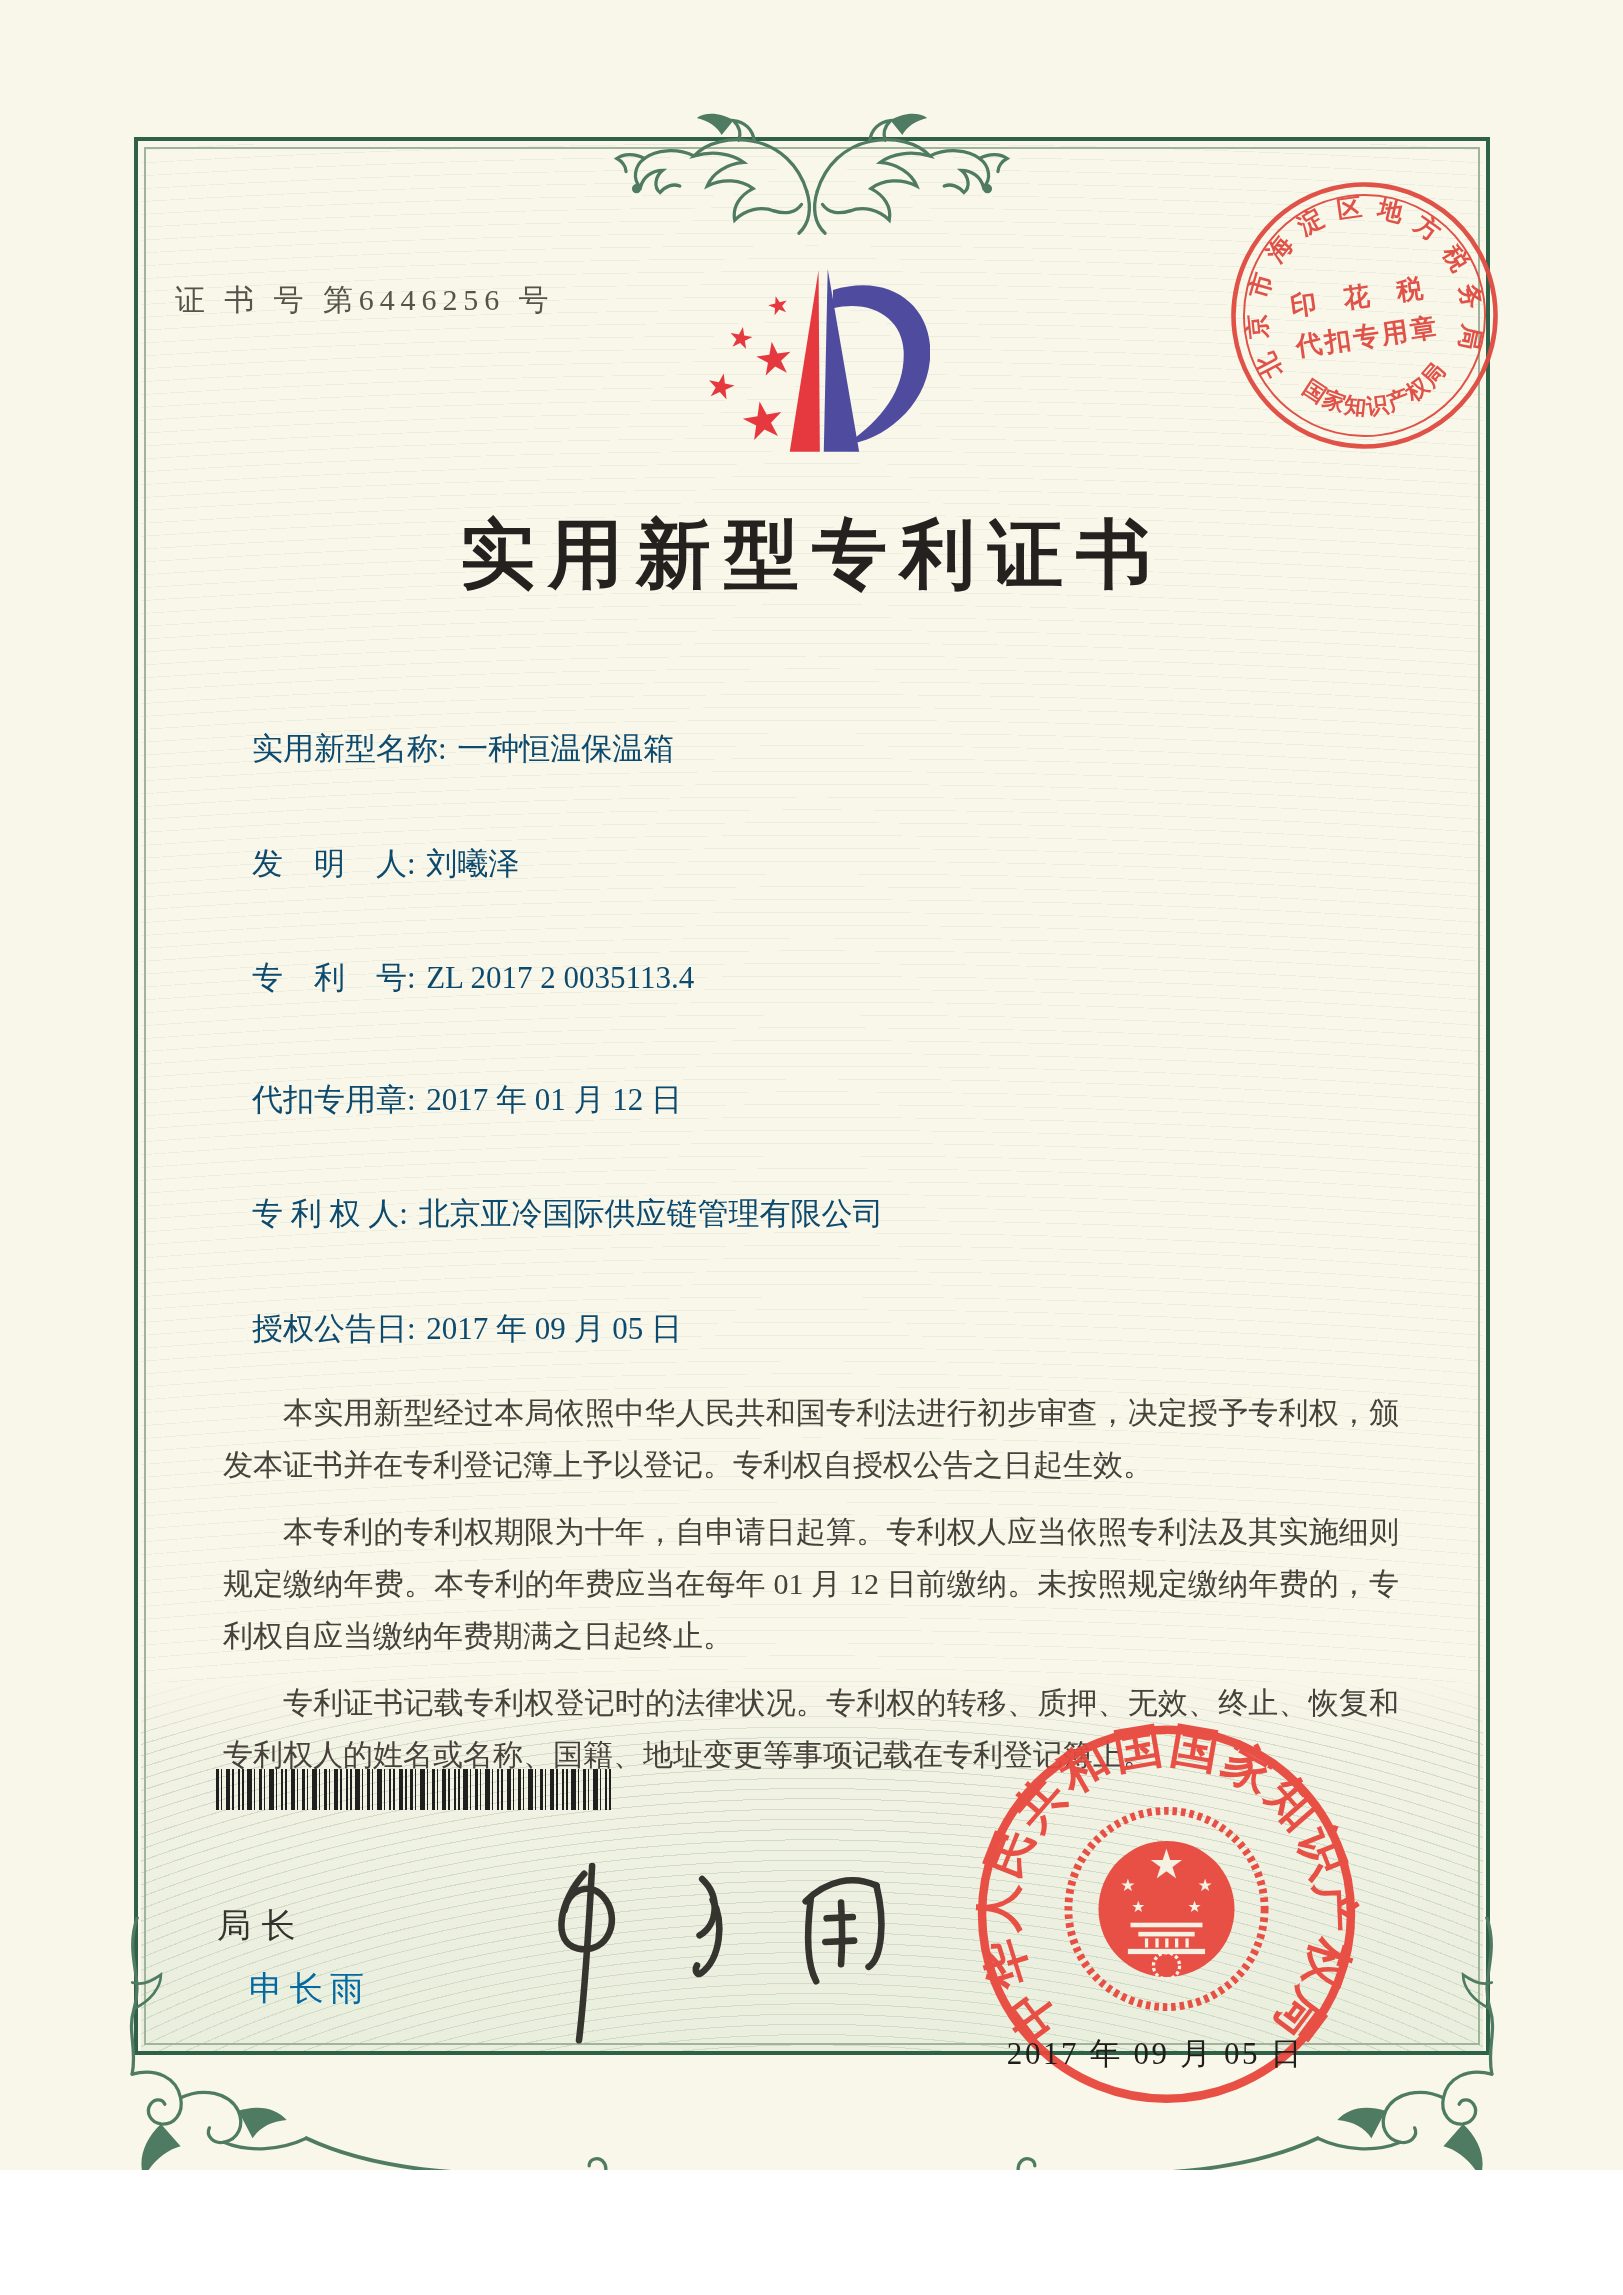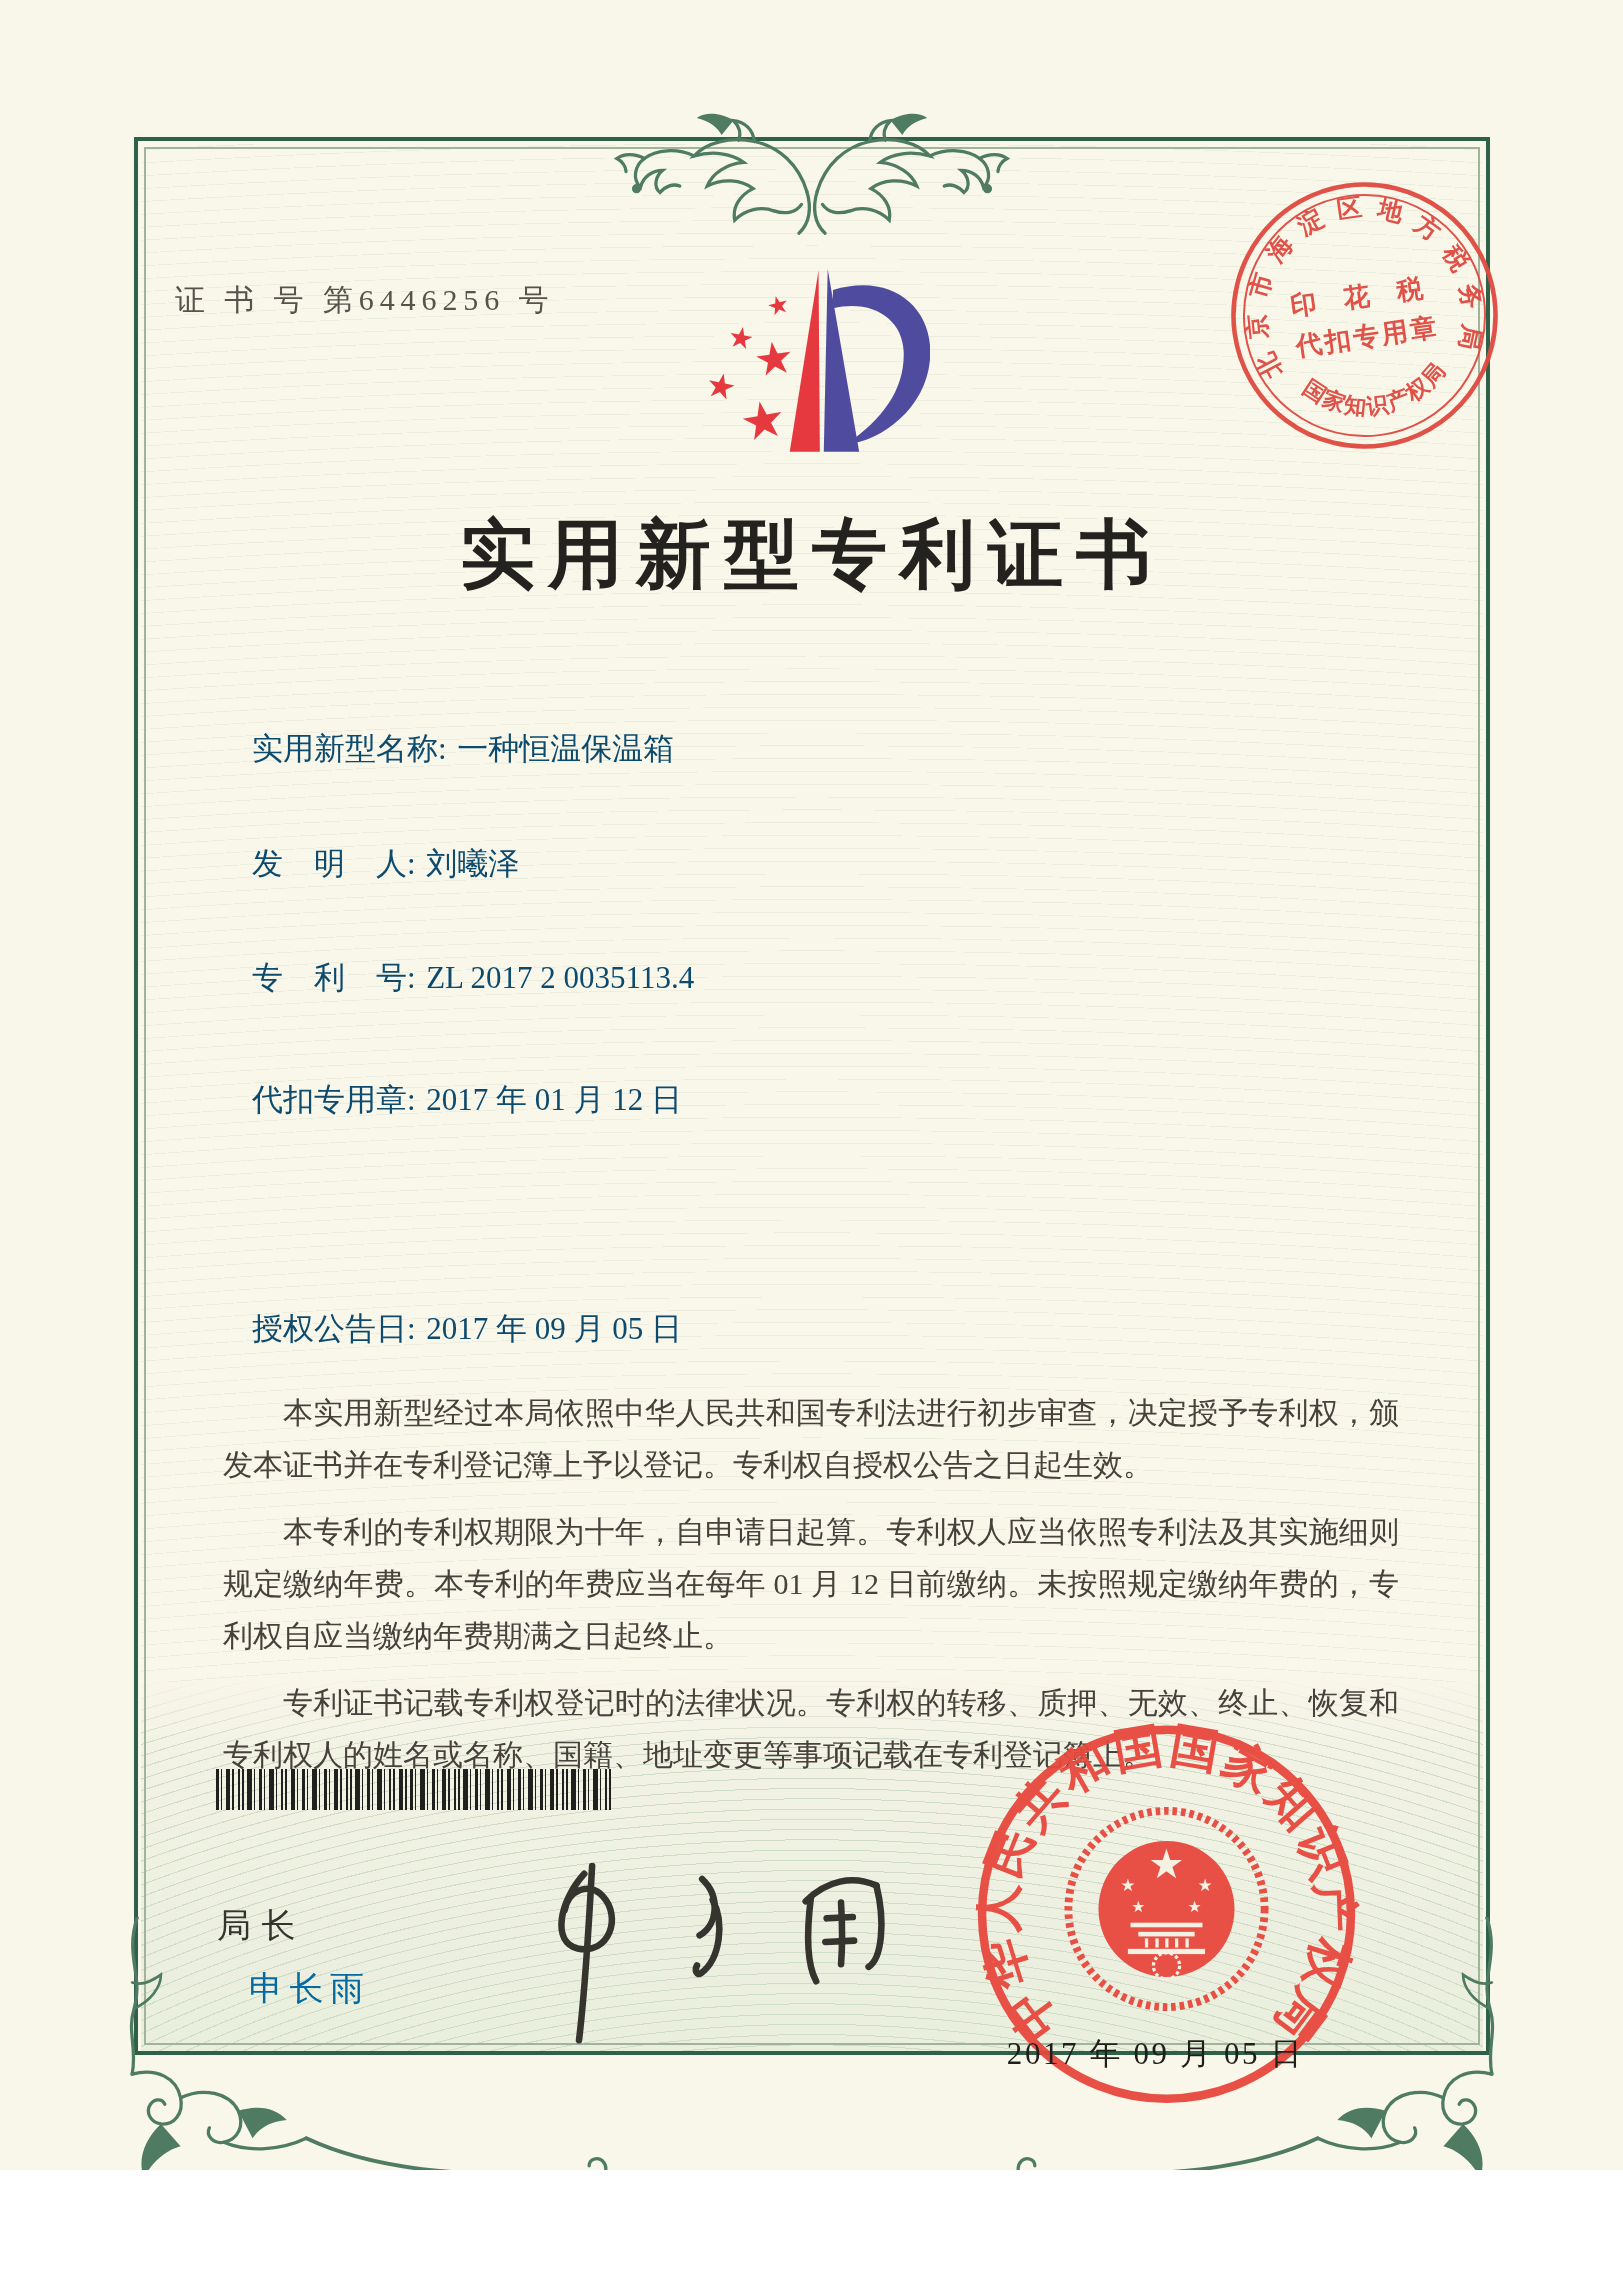--- a/index.html
+++ b/index.html
@@ -196,20 +196,23 @@
     <span>实用新型名称:</span><span class="val">一种恒温保温箱</span>
   </div>
   <div class="field f2">
     <span>发　明　人:</span><span class="val">刘曦泽</span>
   </div>
   <div class="field f3">
     <span>专　利　号:</span><span class="val">ZL 2017 2 0035113.4</span>
   </div>
   <div class="field f4">
     <span>代扣专用章:</span><span class="val">2017 年 01 月 12 日</span>
+  </div>
+  <div class="field f5">
+    <span>专 利 权 人:</span><span class="val">北京亚冷国际供应链管理有限公司</span>
   </div>
   <div class="field f6">
     <span>授权公告日:</span><span class="val">2017 年 09 月 05 日</span>
   </div>
 
   <div class="body-text">
     <p>本实用新型经过本局依照中华人民共和国专利法进行初步审查，决定授予专利权，颁发本证书并在专利登记簿上予以登记。专利权自授权公告之日起生效。</p>
     <p>本专利的专利权期限为十年，自申请日起算。专利权人应当依照专利法及其实施细则规定缴纳年费。本专利的年费应当在每年 01 月 12 日前缴纳。未按照规定缴纳年费的，专利权自应当缴纳年费期满之日起终止。</p>
     <p>专利证书记载专利权登记时的法律状况。专利权的转移、质押、无效、终止、恢复和专利权人的姓名或名称、国籍、地址变更等事项记载在专利登记簿上。</p>
   </div>

